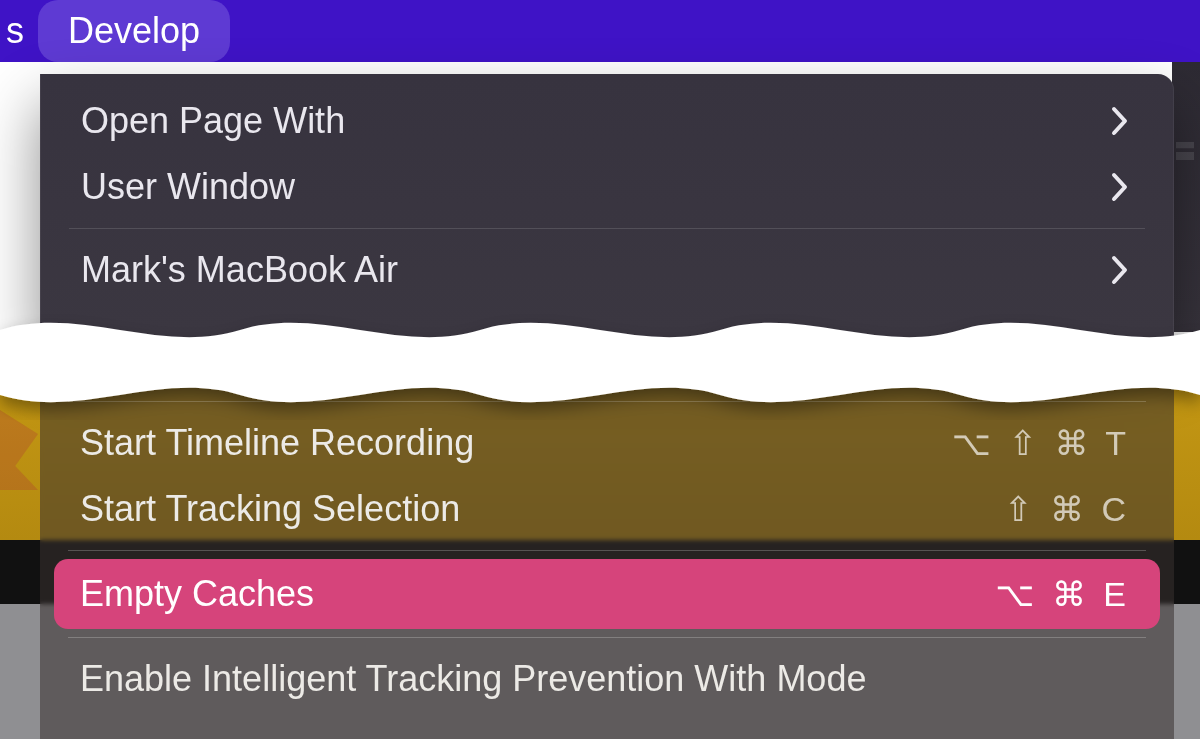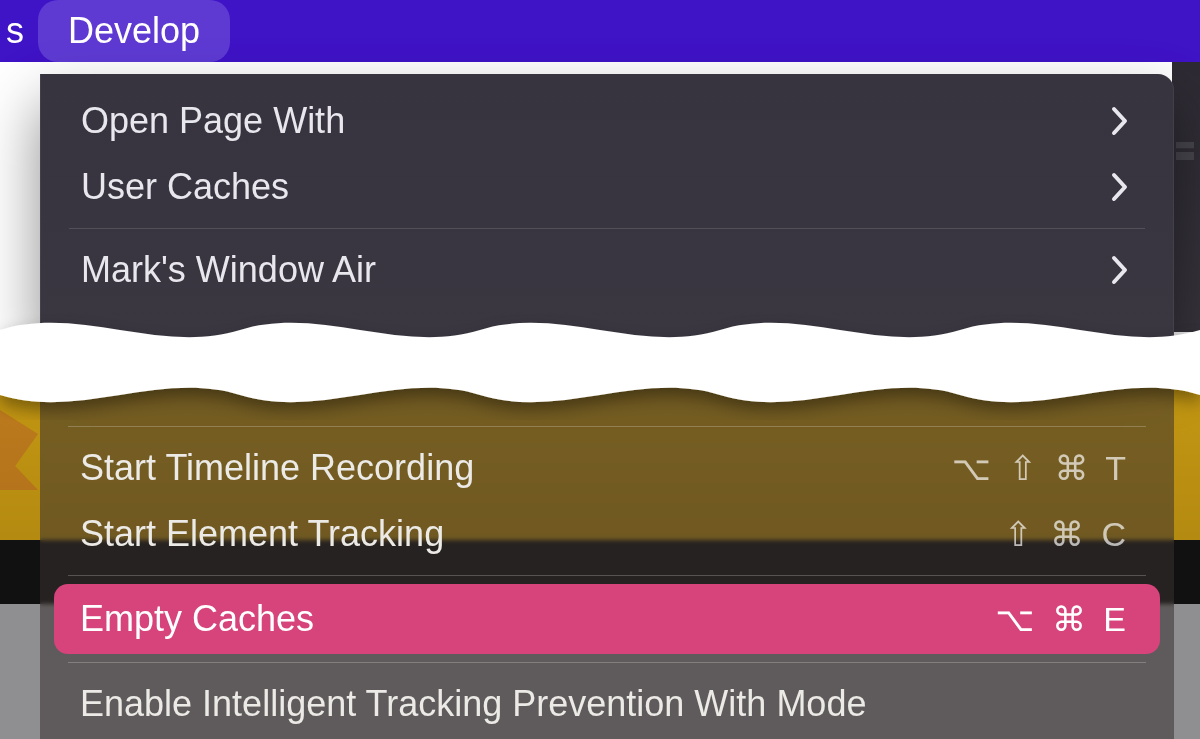--- a/index.html
+++ b/index.html
@@ -128,21 +128,21 @@
   .bg-gray {
     position: absolute;
     left: 0; top: 604px; right: 0; bottom: 0;
     background: #8f8f92;
     z-index: 1;
   }
 
   .dropdown-lower {
     position: absolute;
     left: 40px;
-    top: 363px;
+    top: 338px;
     width: 1134px;
     bottom: 0;
     z-index: 5;
     background: rgba(56,50,48,0.55);
     backdrop-filter: blur(2px);
     padding-top: 55px;
   }
   .dropdown-lower .menu-row {
     color: #eceae6;
   }
@@ -181,32 +181,32 @@
   <div class="menu-row">
     <span class="label">Open Page With</span>
     <span class="chevron">
       <svg viewBox="0 0 18 30">
           <path d="M3 3 L14 15 L3 27" stroke="#e9e7ee" stroke-width="4" fill="none" stroke-linecap="round" stroke-linejoin="round"></path>
         </svg>
     </span>
   </div>
 
   <div class="menu-row">
-    <span class="label">User Caches</span>
+    <span class="label">User Window</span>
     <span class="chevron">
       <svg viewBox="0 0 18 30">
           <path d="M3 3 L14 15 L3 27" stroke="#e9e7ee" stroke-width="4" fill="none" stroke-linecap="round" stroke-linejoin="round"></path>
         </svg>
     </span>
   </div>
 
   <div class="menu-sep"></div>
 
   <div class="menu-row">
-    <span class="label">Mark's Window Air</span>
+    <span class="label">Mark's MacBook Air</span>
     <span class="chevron">
       <svg viewBox="0 0 18 30">
           <path d="M3 3 L14 15 L3 27" stroke="#e9e7ee" stroke-width="4" fill="none" stroke-linecap="round" stroke-linejoin="round"></path>
         </svg>
     </span>
   </div>
 
 </div>
 
 <div class="bg-lower"></div>
@@ -217,21 +217,21 @@
 <div class="dropdown-lower">
 
   <div class="menu-sep"></div>
 
   <div class="menu-row">
     <span class="label">Start Timeline Recording</span>
     <span class="shortcut">⌥ ⇧ ⌘ T</span>
   </div>
 
   <div class="menu-row">
-    <span class="label">Start Element Tracking</span>
+    <span class="label">Start Tracking Selection</span>
     <span class="shortcut">⇧ ⌘ C</span>
   </div>
 
   <div class="menu-sep"></div>
 
   <div class="menu-row selected">
     <span class="label">Empty Caches</span>
     <span class="shortcut">⌥ ⌘ E</span>
   </div>
 

